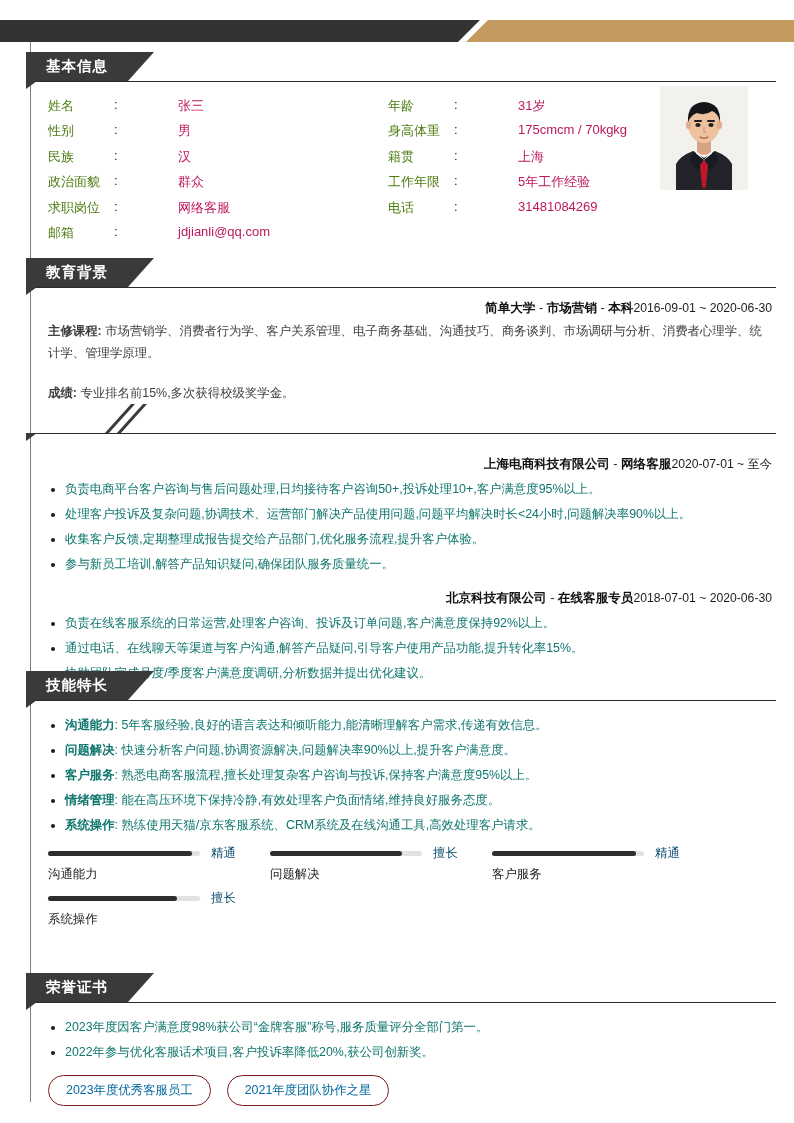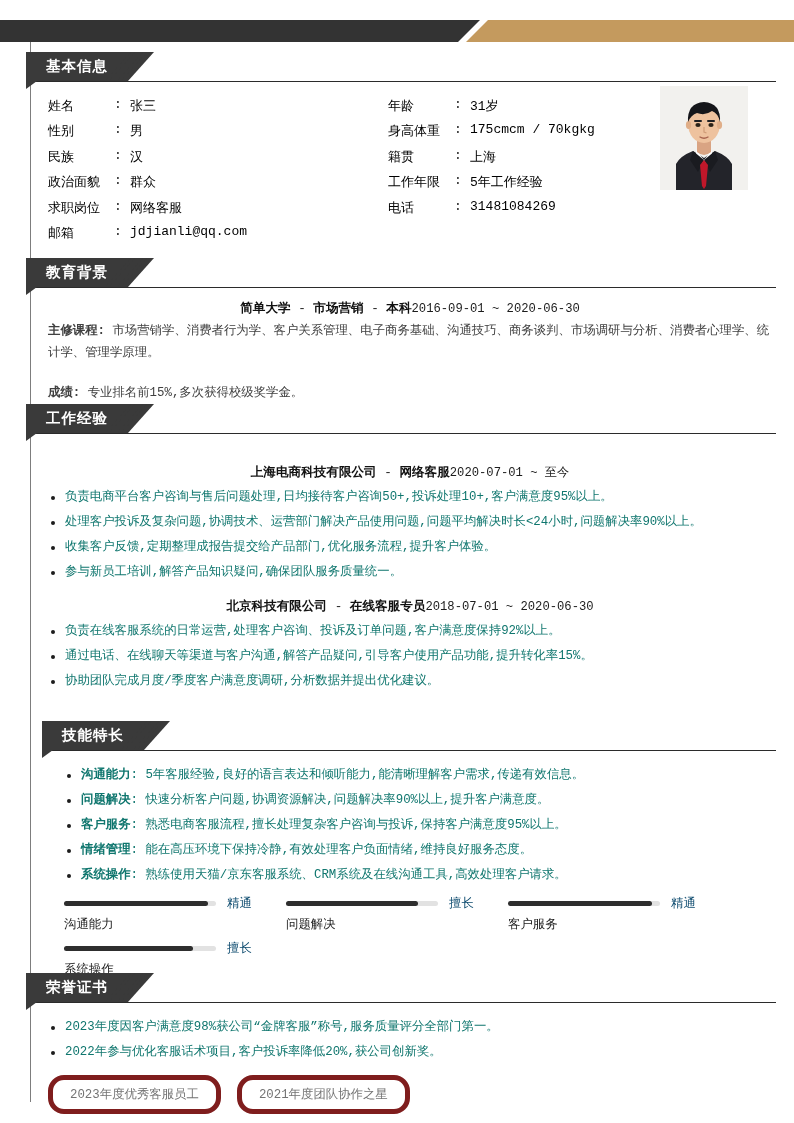--- a/index.html
+++ b/index.html
@@ -23,21 +23,21 @@
   .banner-gold{
     position:absolute; left:466px; top:0; height:22px; width:328px;
     background:#c49a5e;
     clip-path:polygon(22px 0, 100% 0, 100% 100%, 0 100%);
   }
 
   
   .spine{ position:absolute; left:30px; top:42px; width:1px; height:1060px; background:#7d7d7d; }
 
   
-  .section{ position:absolute; left:0; width:794px;font-family:Liberation Mono, monospace; }
+  .section{ position:absolute; left:0; width:794px; }
   .sec-head{ position:relative; height:30px; }
   .sec-rule{
     position:absolute; left:26px; right:18px; bottom:0; height:1.5px; background:#2b2b2b;
   }
   .sec-badge{
     position:absolute; left:26px; top:0; height:29px;
     background:#3a3a3a;
     padding:0 46px 0 20px;
     display:flex; align-items:center;
     clip-path:polygon(0 0, 100% 0, calc(100% - 26px) 100%, 0 100%);
@@ -62,32 +62,32 @@
   
   .body{ padding-left:48px; padding-right:22px; }
 
   
   .info-grid{ position:relative; padding-top:11px; }
   .info-row{ display:flex; height:25.5px; align-items:center; font-size:13px; }
   .info-col-l{ width:340px; display:flex; }
   .info-col-r{ width:270px; display:flex; }
   .lab{
     display:inline-flex; justify-content:space-between;
-    width:66px; letter-spacing:0; white-space:nowrap; color:#000000;
+    width:66px; letter-spacing:0; white-space:nowrap; color:#4d7c0f;
   }
   .colon{ width:16px; text-align:left; }
-  .val{ color:#000000; }
+  .val{ color:#be185d;margin-left:48px; }
   .photo{
     position:absolute; right:24px; top:4px; width:88px; height:104px;
     overflow:hidden; background:#efeeec;
   }
   .photo svg{ display:block; }
 
   
-  .ent-head{ display:flex; justify-content:center; align-items:baseline; font-size:12.6px; }
+  .ent-head{ display:flex; justify-content:flex-end; align-items:baseline; font-size:12.6px; }
   .ent-title{ font-weight:bold; color:#111; }
   .ent-title .sep{ font-weight:normal; color:#222; }
   .ent-date{ color:#1c1c1c; font-size:12.2px; }
   .para{ font-size:12.4px; line-height:22px; color:#404040; margin-top:3px; }
   .para b{ font-weight:bold; }
 
   ul.bullets{ list-style:none; margin-top:4px; }
   ul.bullets li{
     position:relative; padding-left:17px; font-size:12.4px; line-height:25px; color:#0f766e;
   }
@@ -104,22 +104,22 @@
   .track{
     position:relative; width:152px; height:5px; border-radius:3px; background:#e2e2e2;
   }
   .fill{ position:absolute; left:0; top:0; height:5px; border-radius:3px; background:#2e2e2e; }
   .bar-lv{ margin-left:11px; font-size:12.4px; color:#0c4a6e; }
   .bar-nm{ font-size:12.4px; color:#1c1c1c; margin-top:4px; }
 
   
   .tags{ display:flex; gap:16px; padding-top:10px; }
   .tag{
-    border:5px solid #7f1d1d; border-radius:16px;
-    padding:6px 17px; font-size:12.4px; color:#737373; white-space:nowrap;
+    border:1px solid #7f1d1d; border-radius:16px;
+    padding:6px 17px; font-size:12.4px; color:#0369a1; white-space:nowrap;
   }
 </style>
 </head>
 <body>
 
 <div class="page">
 
   <div class="banner">
     <div class="banner-dark"></div>
     <div class="banner-gold"></div>
@@ -278,33 +278,30 @@
       <div class="para" style="margin-top:18px;">
         <b>成绩:</b>
         <span>专业排名前15%,多次获得校级奖学金。</span>
       </div>
     </div>
   </div>
 
   <div class="section" style="top:404px;">
     <div class="sec-head">
       <div class="sec-rule"></div>
-      <div class="sec-badge">
-        <span class="t">工作经验</span>
-      </div>
       <div class="sec-tail"></div>
       <div class="stripes" style="left:112px;">
         <i></i>
           <i></i>
       </div>
     </div>
     <div class="body">
 
       <div>
-        <div class="ent-head" style="margin-top:30px;">
+        <div class="ent-head" style="margin-top:22px;">
           <div class="ent-title">
             <span>上海电商科技有限公司</span><span class="sep"> - </span><span>网络客服</span>
           </div>
           <div class="ent-date">2020-07-01 ~ 至今</div>
         </div>
         <ul class="bullets">
           <li>负责电商平台客户咨询与售后问题处理,日均接待客户咨询50+,投诉处理10+,客户满意度95%以上。</li>
           <li>处理客户投诉及复杂问题,协调技术、运营部门解决产品使用问题,问题平均解决时长&lt;24小时,问题解决率90%以上。</li>
           <li>收集客户反馈,定期整理成报告提交给产品部门,优化服务流程,提升客户体验。</li>
           <li>参与新员工培训,解答产品知识疑问,确保团队服务质量统一。</li>
@@ -321,21 +318,21 @@
         <ul class="bullets">
           <li>负责在线客服系统的日常运营,处理客户咨询、投诉及订单问题,客户满意度保持92%以上。</li>
           <li>通过电话、在线聊天等渠道与客户沟通,解答产品疑问,引导客户使用产品功能,提升转化率15%。</li>
           <li>协助团队完成月度/季度客户满意度调研,分析数据并提出优化建议。</li>
         </ul>
       </div>
 
     </div>
   </div>
 
-  <div class="section" style="top:721px;padding-left:16px;">
+  <div class="section" style="top:671px;">
     <div class="sec-head">
       <div class="sec-rule"></div>
       <div class="sec-badge">
         <span class="t">技能特长</span>
       </div>
       <div class="sec-tail"></div>
       <div class="stripes" style="left:112px;">
         <i></i>
           <i></i>
       </div>

